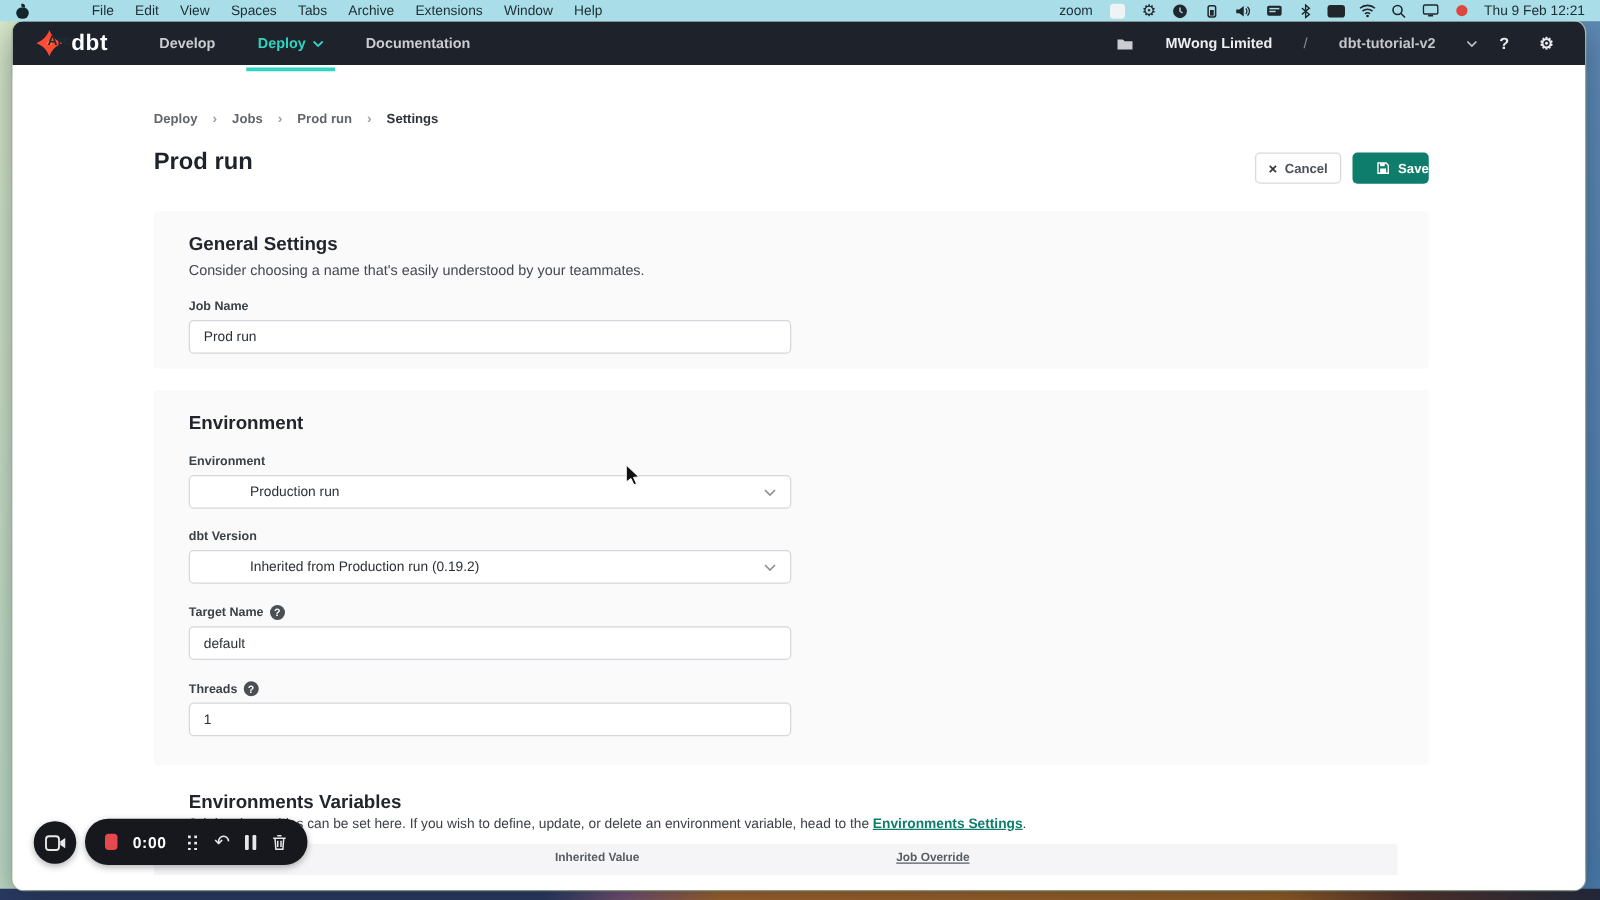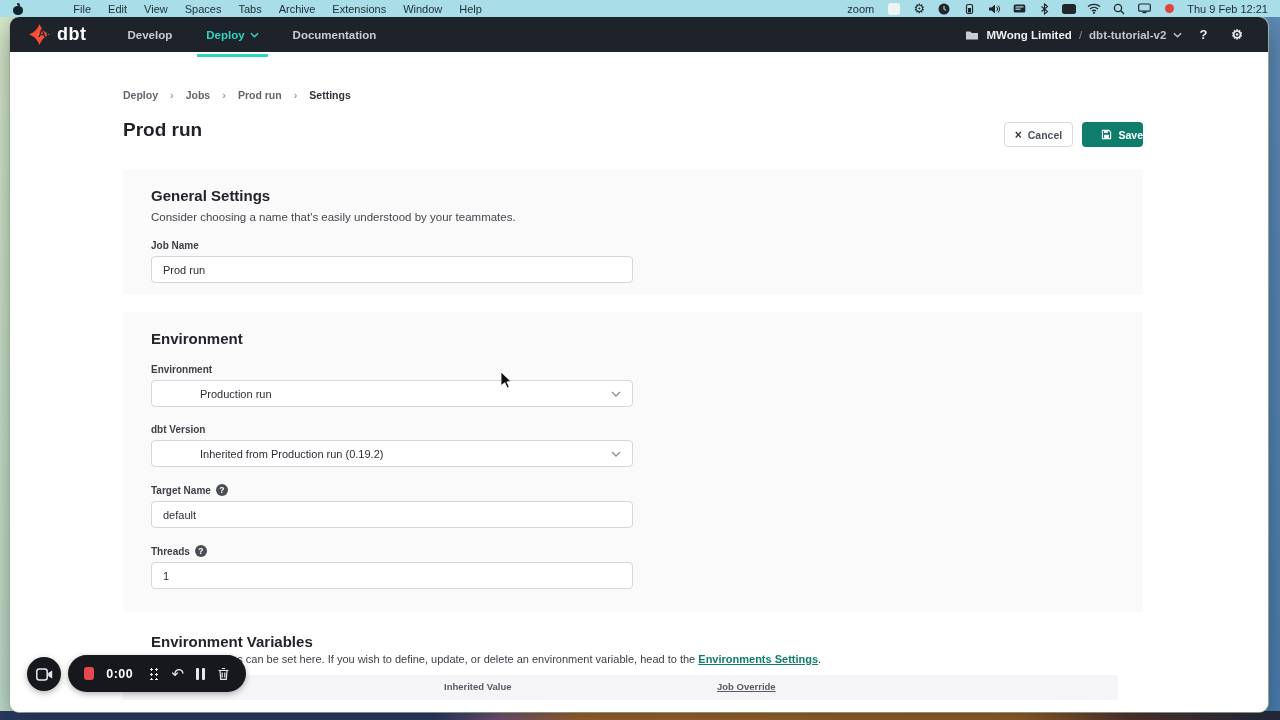--- a/index.html
+++ b/index.html
@@ -42,21 +42,21 @@
     position:absolute; top:0; left:0; right:0; height:35px;
     background:#1e222b; display:flex; align-items:center; padding:0 18px;
   }
   .brand { display:flex; align-items:center; gap:6px; margin-right:24px; }
   .brand .wordmark { color:#fff; font-size:18px; font-weight:700; letter-spacing:.5px; }
   .nav { display:flex; align-items:stretch; height:45px; }
   .navitem { display:flex; align-items:center; gap:5px; padding:0 17px; font-size:11.5px; font-weight:700; color:#c9ccd1; cursor:pointer; position:relative; }
   .navitem.active { color:#2fd5c0; }
   .navitem.active:after { content:""; position:absolute; left:8px; right:8px; bottom:0; height:3px; background:#2fd5c0; }
   .appbar-right { margin-left:auto; display:flex; align-items:center; gap:10px; }
-  .acct { display:flex; align-items:center; gap:7px; font-size:11.5px; cursor:pointer; }
+  .acct { display:flex; align-items:center; gap:25px; font-size:11.5px; cursor:pointer; }
   .acct .acct-name { color:#eceef0; font-weight:700; }
   .acct .sep { color:#8d9197; }
   .acct .proj { color:#c3c6cb; font-weight:600; }
   .icon-btn { color:#e8eaec; font-weight:700; font-size:13px; padding:0 7px; cursor:pointer; }
 
   
   .content { position:absolute; top:45px; left:0; right:0; bottom:0; background:#fff; }
   .breadcrumb { position:absolute; left:113px; top:27px; display:flex; align-items:center; gap:12px; font-size:10.5px; font-weight:600; }
   .crumb { color:#61666d; cursor:pointer; }
   .crumb.current { color:#2e323a; cursor:default; }
@@ -314,21 +314,21 @@
 
       <div class="fgroup">
         <div class="flabel">
           <span>Threads</span>
           <span class="help-badge">?</span>
         </div>
         <input class="tinput" type="text" value="1" style="">
       </div>
     </div>
 
-    <div class="envvars-title">Environment Variables</div>
+    <div class="envvars-title">Environments Variables</div>
     <div class="envvars-desc">
       <span>Job level overrides can be set here. If you wish to define, update, or delete an environment variable, head to the </span><a>Environments Settings</a><span>.</span>
     </div>
     <div class="envtable-head">
       <span class="col col-inherited">Inherited Value</span>
       <span class="col col-override">Job Override</span>
     </div>
 
   </div>
 </div>

